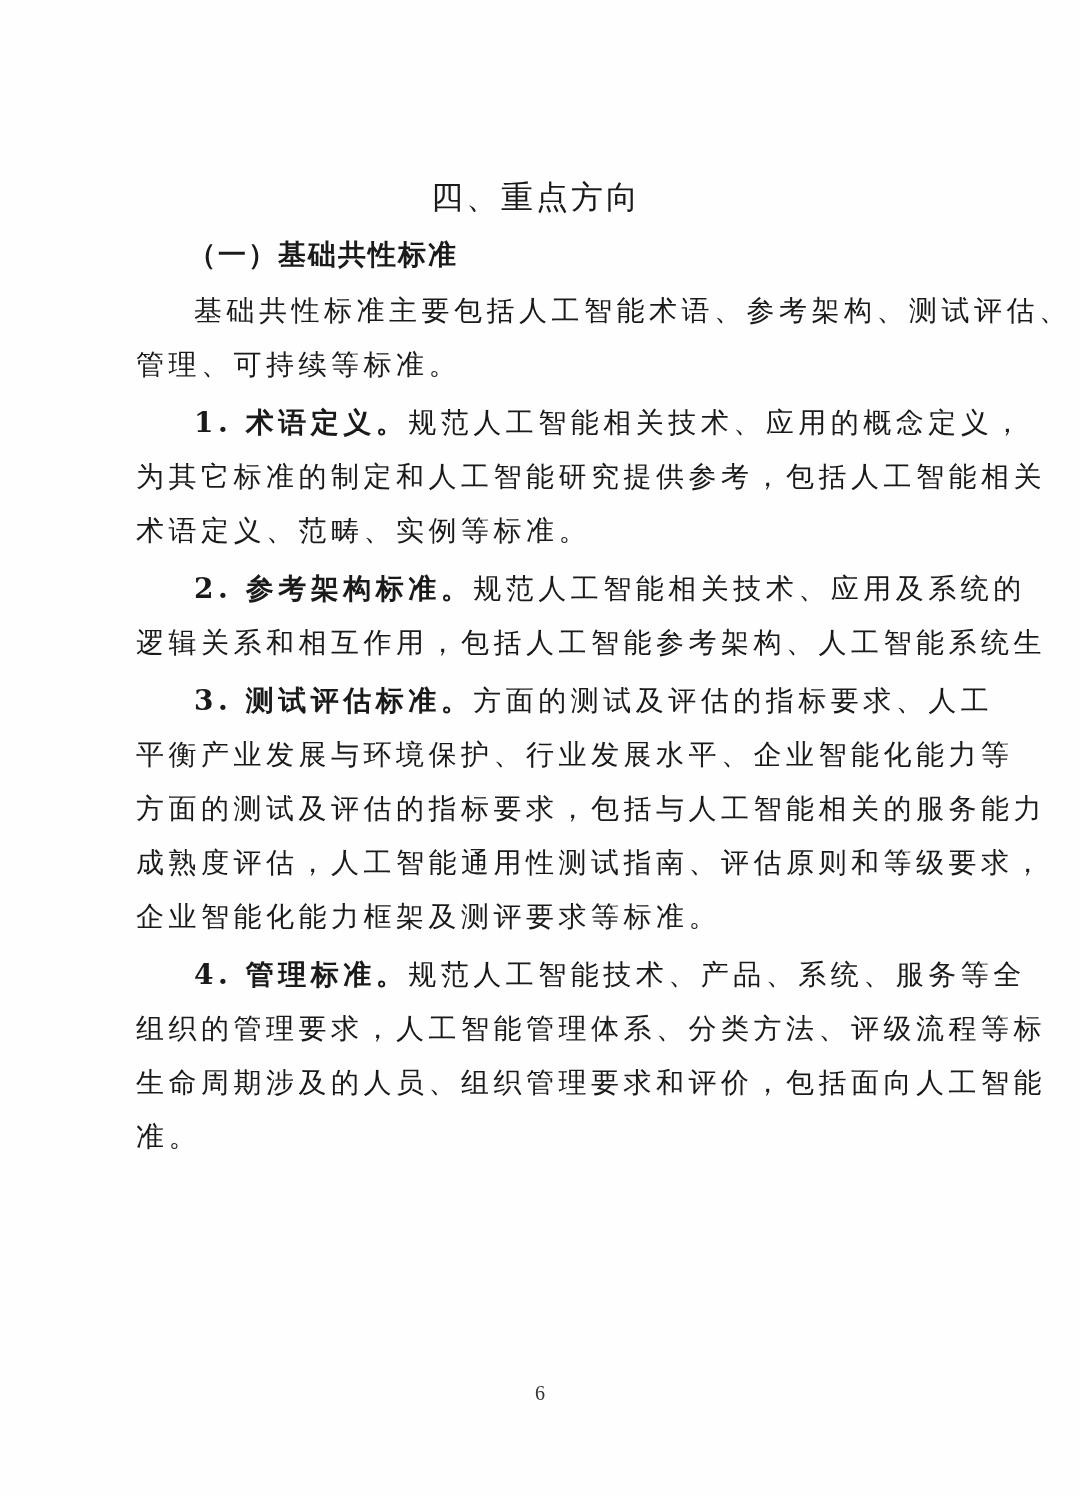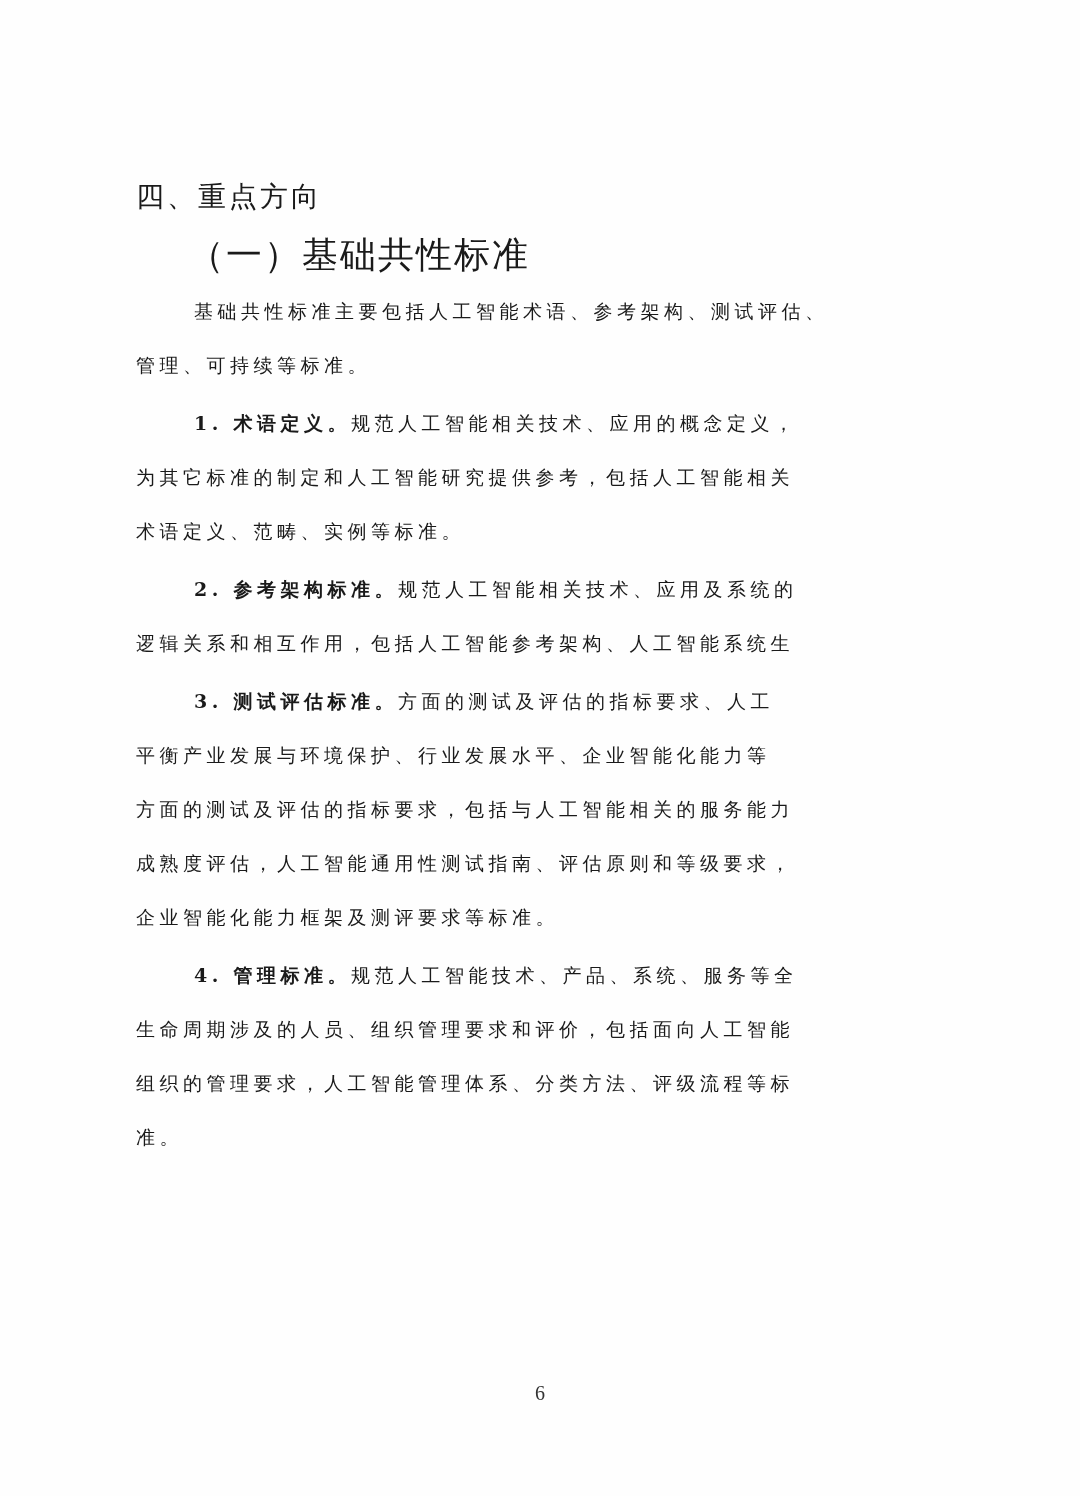--- a/index.html
+++ b/index.html
@@ -24,37 +24,38 @@
     }
     .content {
       position: absolute;
       left: 136px;
       top: 168px;
       width: 800px;
     }
     .line {
       height: 54px;
       line-height: 54px;
-      font-size: 19px;
+      font-size: 28px;
       white-space: nowrap;
       letter-spacing: 4.5px;
       overflow: visible;
     }
     .indent { padding-left: 58px; }
     .heading-1 {
       font-family: "DejaVu Sans", "Liberation Sans", sans-serif;
-      font-size: 28px;
+      font-size: 32px;
       letter-spacing: 3px;
       height: 58px;
       line-height: 58px;
+      text-align: center;
     }
     .heading-2 {
-      font-weight: normal;
+      font-weight: bold;
       font-family: "DejaVu Serif", "Liberation Serif", serif;
-      font-size: 36px;
+      font-size: 28px;
       letter-spacing: 2px;
       height: 58px;
       line-height: 58px;
       padding-left: 52px;
     }
     .item-title {
       font-weight: bold;
       font-family: "DejaVu Serif", "Liberation Serif", serif;
     }
     .gap { height: 4px; }
@@ -113,22 +114,22 @@
       <div class="line">成熟度评估，人工智能通用性测试指南、评估原则和等级要求，</div>
       <div class="line">企业智能化能力框架及测评要求等标准。</div>
     </div>
     <div class="gap"></div>
 
     <div>
       <div class="line indent">
         <span class="item-title">4.</span>
         <span class="item-title">管理标准。</span><span>规范人工智能技术、产品、系统、服务等全</span>
       </div>
+      <div class="line">组织的管理要求，人工智能管理体系、分类方法、评级流程等标</div>
       <div class="line">生命周期涉及的人员、组织管理要求和评价，包括面向人工智能</div>
-      <div class="line">组织的管理要求，人工智能管理体系、分类方法、评级流程等标</div>
       <div class="line">准。</div>
     </div>
     <div class="gap"></div>
 
 
   </div>
 
   <div class="page-number">6</div>
 </div>
 

